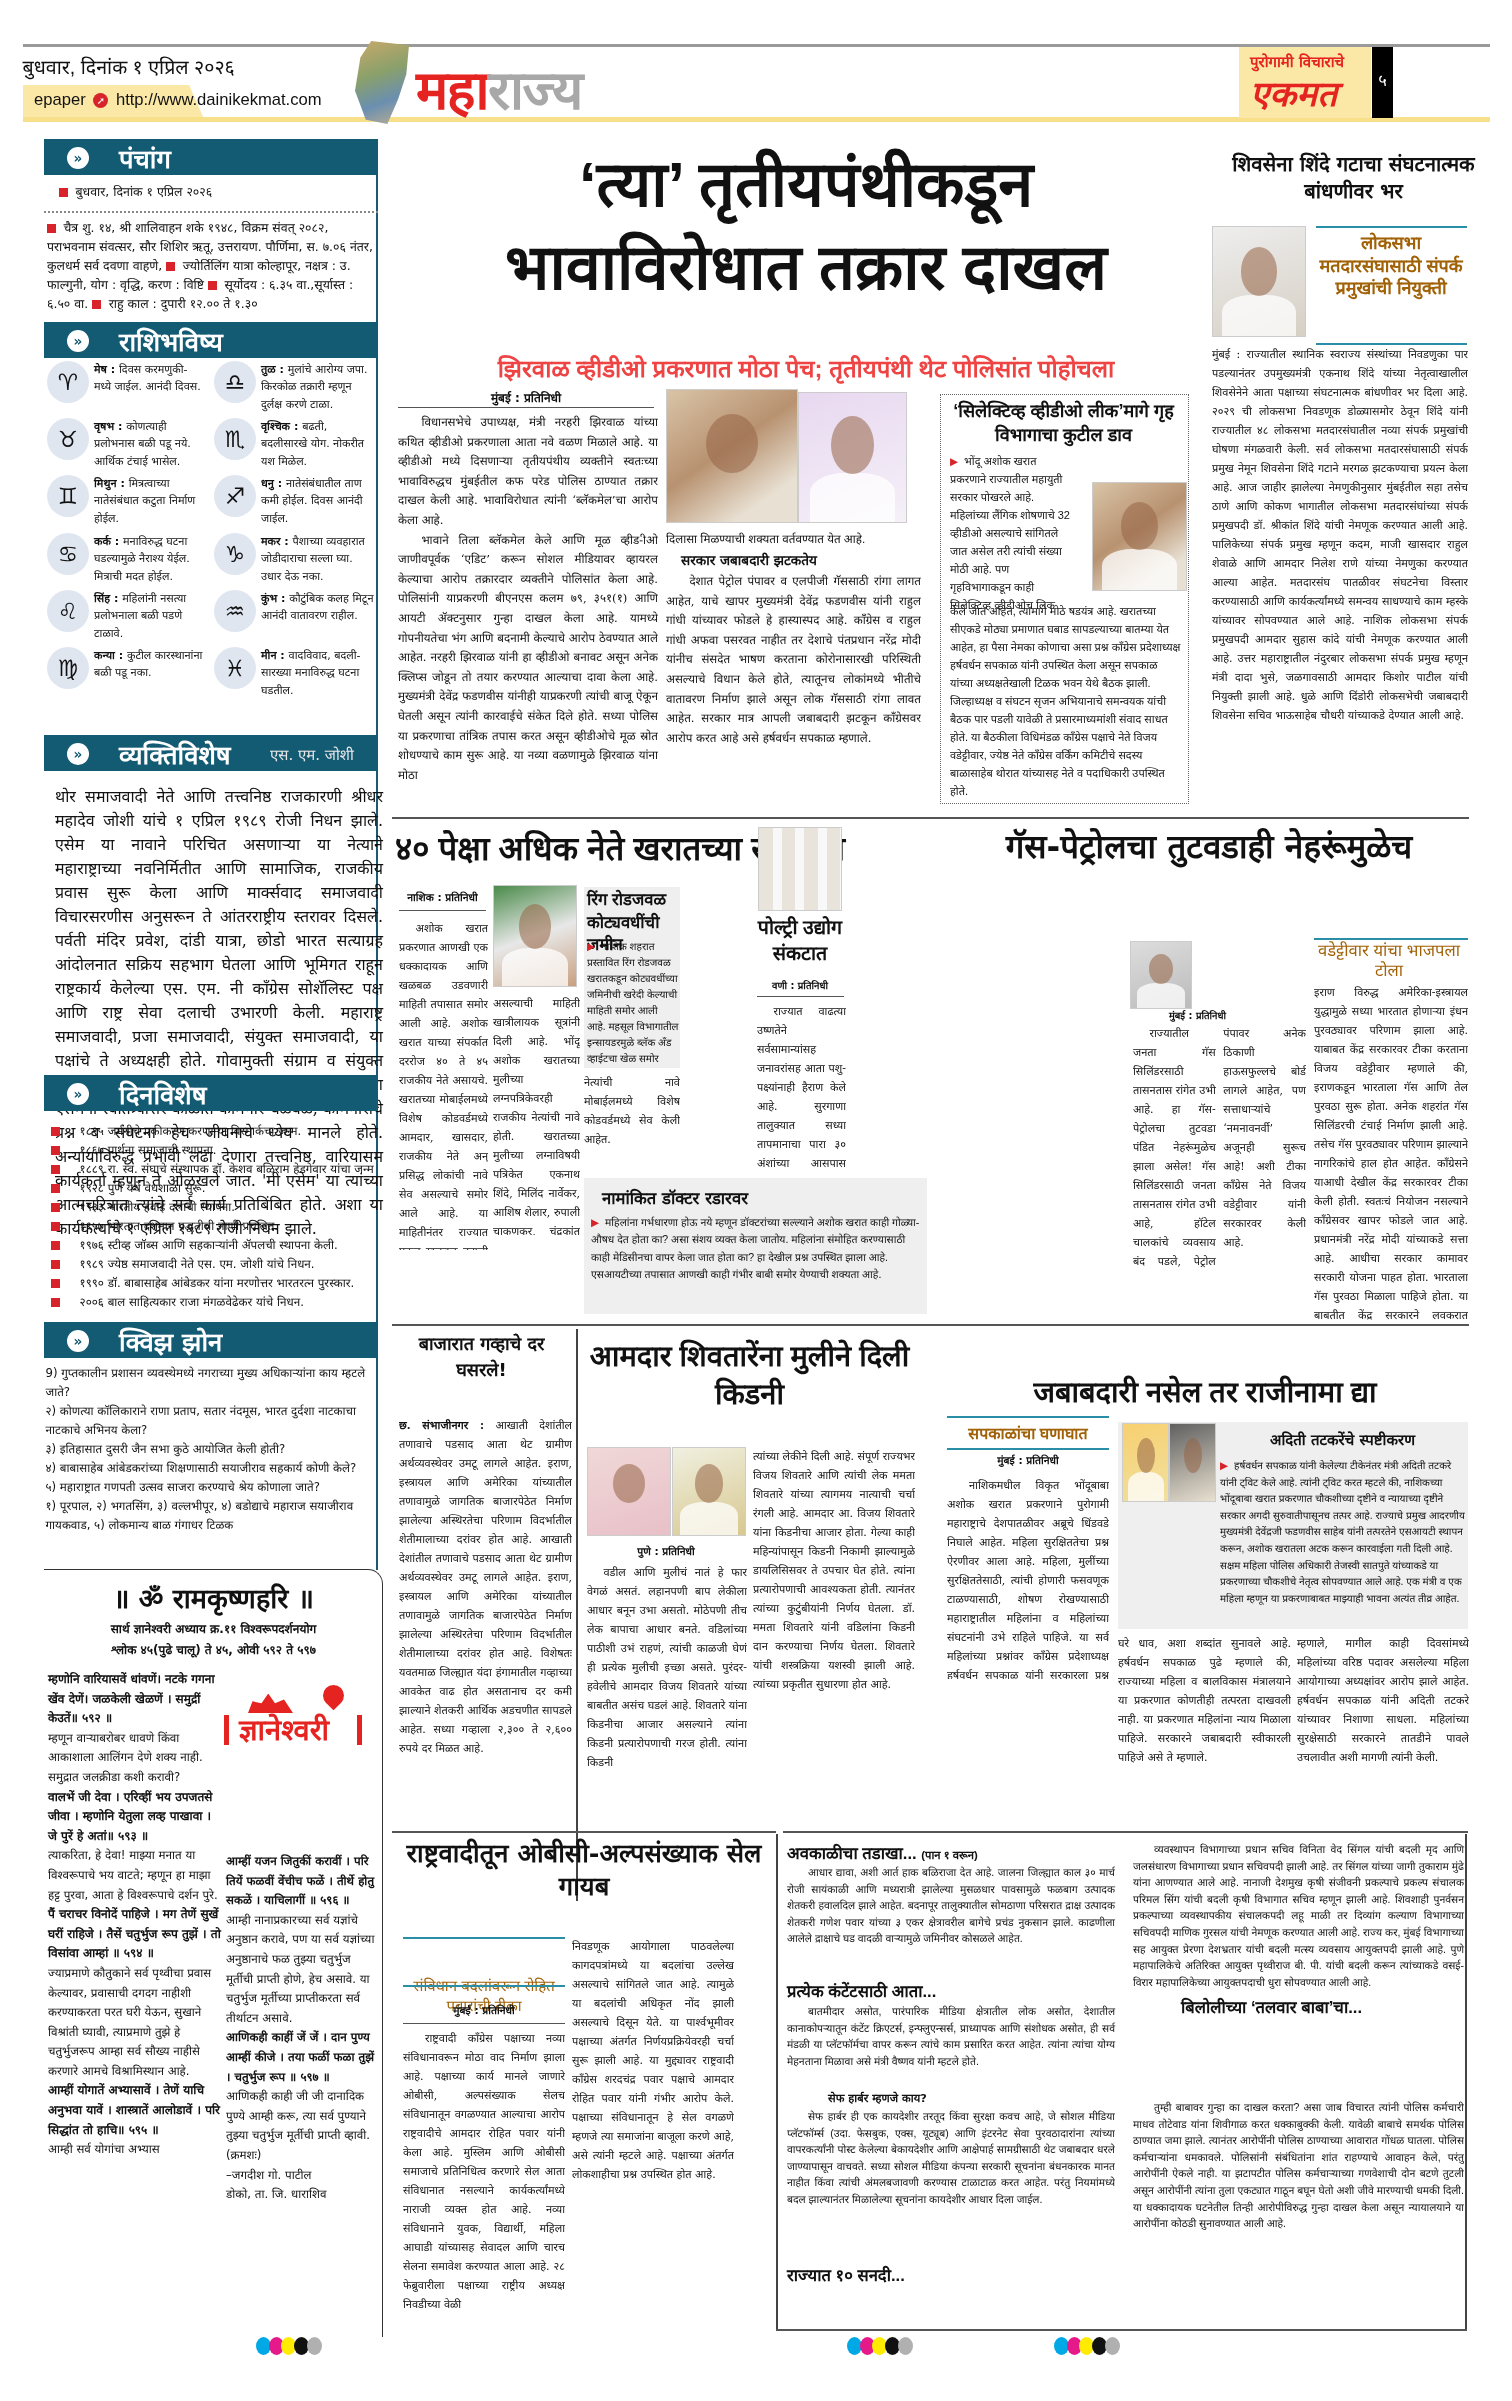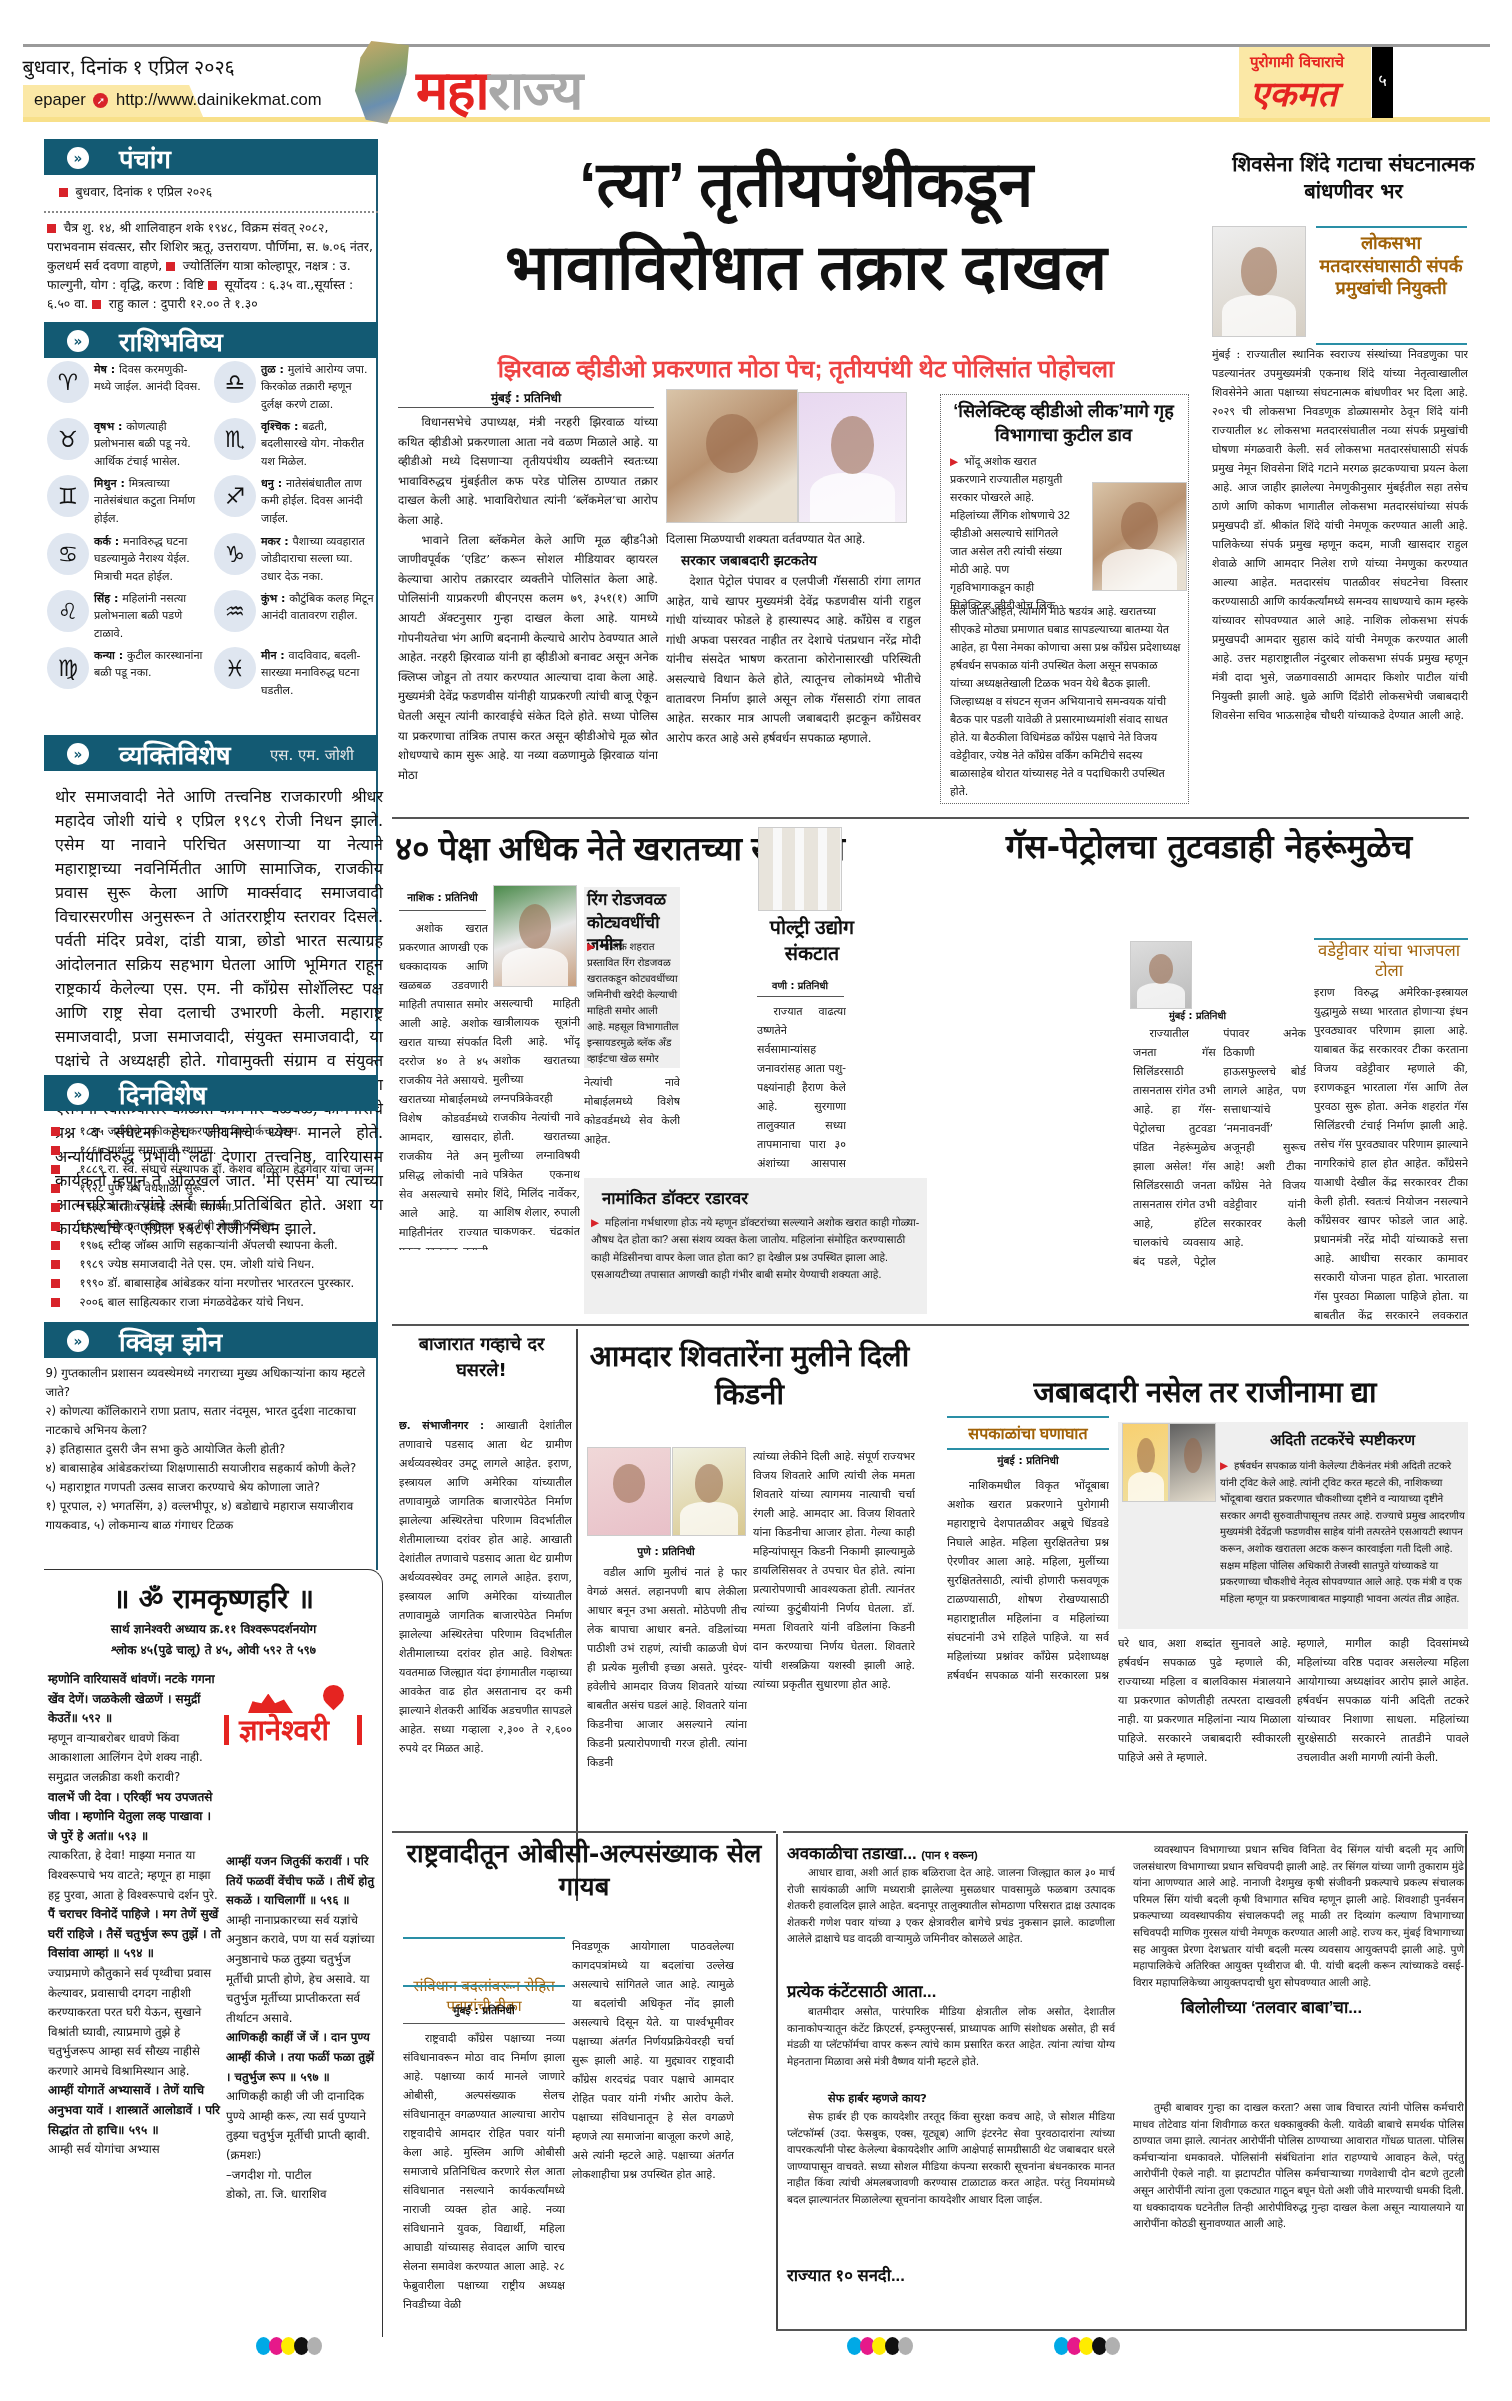--- a/index.html
+++ b/index.html
@@ -284,21 +284,21 @@
 <div class="abs body-txt-s" style="left:493px;top:994px;width:87px;height:241px;overflow:hidden;">असल्याची माहिती खात्रीलायक सूत्रांनी दिली आहे. भोंदू अशोक खरातच्या मुलीच्या लग्नपत्रिकेवरही राजकीय नेत्यांची नावे होती. खरातच्या मुलीच्या लग्नाविषयी पत्रिकेत एकनाथ शिंदे, मिलिंद नार्वेकर, आशिष शेलार, रुपाली चाकणकर, चंद्रकांत पाटील, दीपक केसरकर यांची नावे असल्याचे समोर आले आहे. त्यामुळे आता राज्यात चर्चेला उधाण आले आहे.</div>
 <div class="abs greybox" style="left:584px;top:887px;width:96px;height:181px;"></div>
 <div class="abs" style="left:587px;top:889px;width:94px;font-size:16.6px;font-weight:bold;line-height:22.6px;font-family:'Liberation Sans',sans-serif;">रिंग रोडजवळ कोट्यवधींची जमीन</div>
 <div class="abs cond-txt" style="left:587px;top:938px;width:92px;font-size:10.2px;line-height:16px;height:128px;overflow:hidden;"><span class="tri">▶</span><span>नाशिक शहरात प्रस्तावित रिंग रोडजवळ खरातकडून कोट्यवधींच्या जमिनीची खरेदी केल्याची माहिती समोर आली आहे. महसूल विभागातील इन्सायडरमुळे ब्लॅक अँड व्हाईटचा खेळ समोर आला आहे. नाशिक रिंग रोड मार्गाशेजारी कोट्यवधींच्या जमिनी खरेदी-विक्रीचे व्यवहार झाले आहेत. हा ५०० कोटींहून अधिकच्या गुंतवणुकीचा खेळ असल्याचे समोर आले आहे.</span></div>
 <div class="abs body-txt-s" style="left:584px;top:1073px;width:96px;height:105px;overflow:hidden;">नेत्यांची नावे मोबाईलमध्ये विशेष कोडवर्डमध्ये सेव केली आहेत.</div>
 <div class="abs greybox" style="left:584px;top:1178px;width:343px;height:136px;"></div>
 <div class="abs" style="left:602px;top:1186px;width:316px;font-size:16.6px;font-weight:bold;">नामांकित डॉक्टर रडारवर</div>
 <div class="abs cond-txt" style="left:591px;top:1214px;width:331px;font-size:10.5px;line-height:17.3px;"><span class="tri">▶</span><span>महिलांना गर्भधारणा होऊ नये म्हणून डॉक्टरांच्या सल्ल्याने अशोक खरात काही गोळ्या-औषध देत होता का? असा संशय व्यक्त केला जातोय. महिलांना संमोहित करण्यासाठी काही मेडिसीनचा वापर केला जात होता का? हा देखील प्रश्न उपस्थित झाला आहे. एसआयटीच्या तपासात आणखी काही गंभीर बाबी समोर येण्याची शक्यता आहे.</span></div>
 
 <div class="abs photo poultry" style="left:758px;top:827px;width:84px;height:84px;position:absolute;"></div>
-<div class="abs side-hl" style="left:753px;top:915px;width:94px;font-family:'Liberation Sans',sans-serif;margin-left:12px;">पोल्ट्री उद्योग संकटात</div>
+<div class="abs side-hl" style="left:753px;top:915px;width:94px;font-family:'Liberation Sans',sans-serif;">पोल्ट्री उद्योग संकटात</div>
 <div class="abs dateline" style="left:753px;top:979px;width:94px;font-size:9.8px;">वणी : प्रतिनिधी</div>
 <div class="abs hr" style="left:757px;top:996px;width:87px;height:0.8px;"></div>
 <div class="abs body-txt-s" style="left:757px;top:1002px;width:89px;height:173px;overflow:hidden;text-indent:1.5em;">राज्यात वाढत्या उष्णतेने सर्वसामान्यांसह जनावरांसह आता पशु-पक्ष्यांनाही हैराण केले आहे. सुरगाणा तालुक्यात सध्या तापमानाचा पारा ३० अंशांच्या आसपास पोहोचला असून, या भीषण उन्हाचा फटका पोल्ट्री व्यवसायाला बसला आहे. कोंबडी केंद्रामध्ये वाढलेल्या तापमानामुळे अनेक कोंबड्या दगावत असून, परिणामी पोल्ट्री व्यावसायिकांना मोठ्या प्रमाणात आर्थिक नुकसान सहन करावे लागत आहे. शेकडो कोंबड्यांचा मृत्यू होत असल्याने पोल्ट्री व्यावसायिकांमध्ये चिंतेचे वातावरण पसरले आहे. या वाढत्या तापमानाचा सर्वाधिक फटका पोल्ट्री व्यवसायिकांना बसत आहे.</div>
 
 <div class="abs" style="left:949px;top:827px;width:520px;text-align:center;font-size:33px;font-weight:bold;line-height:39px;">गॅस-पेट्रोलचा तुटवडाही नेहरूंमुळेच</div>
 <div class="abs photo person shirt" style="left:1130px;top:941px;width:62px;height:68px;position:absolute;background:linear-gradient(160deg,#ddd,#bbb);"></div>
 <div class="abs teal-hr" style="left:1314px;top:938px;width:154px;height:1.5px;"></div>
 <div class="abs subhead-grey" style="left:1310px;top:941px;width:158px;font-size:16.6px;line-height:20.3px;font-weight:normal;">वडेट्टीवार यांचा भाजपला टोला</div>
 <div class="abs dateline" style="left:1145px;top:1009px;width:105px;font-size:9.8px;">मुंबई : प्रतिनिधी</div>
 <div class="abs body-txt-s" style="left:1133px;top:1024px;width:173px;height:301px;overflow:hidden;column-count:2;column-gap:7.5px;text-indent:1.5em;">राज्यातील जनता गॅस सिलिंडरसाठी तासनतास रांगेत उभी आहे. हा गॅस-पेट्रोलचा तुटवडा पंडित नेहरूंमुळेच झाला असेल! गॅस सिलिंडरसाठी जनता तासनतास रांगेत उभी आहे, हॉटेल चालकांचे व्यवसाय बंद पडले, पेट्रोल पंपावर अनेक ठिकाणी हाऊसफुल्लचे बोर्ड लागले आहेत, पण सत्ताधाऱ्यांचे ‘नमनावनर्वी’ अजूनही सुरूच आहे! अशी टीका काँग्रेस नेते विजय वडेट्टीवार यांनी सरकारवर केली आहे.</div>

